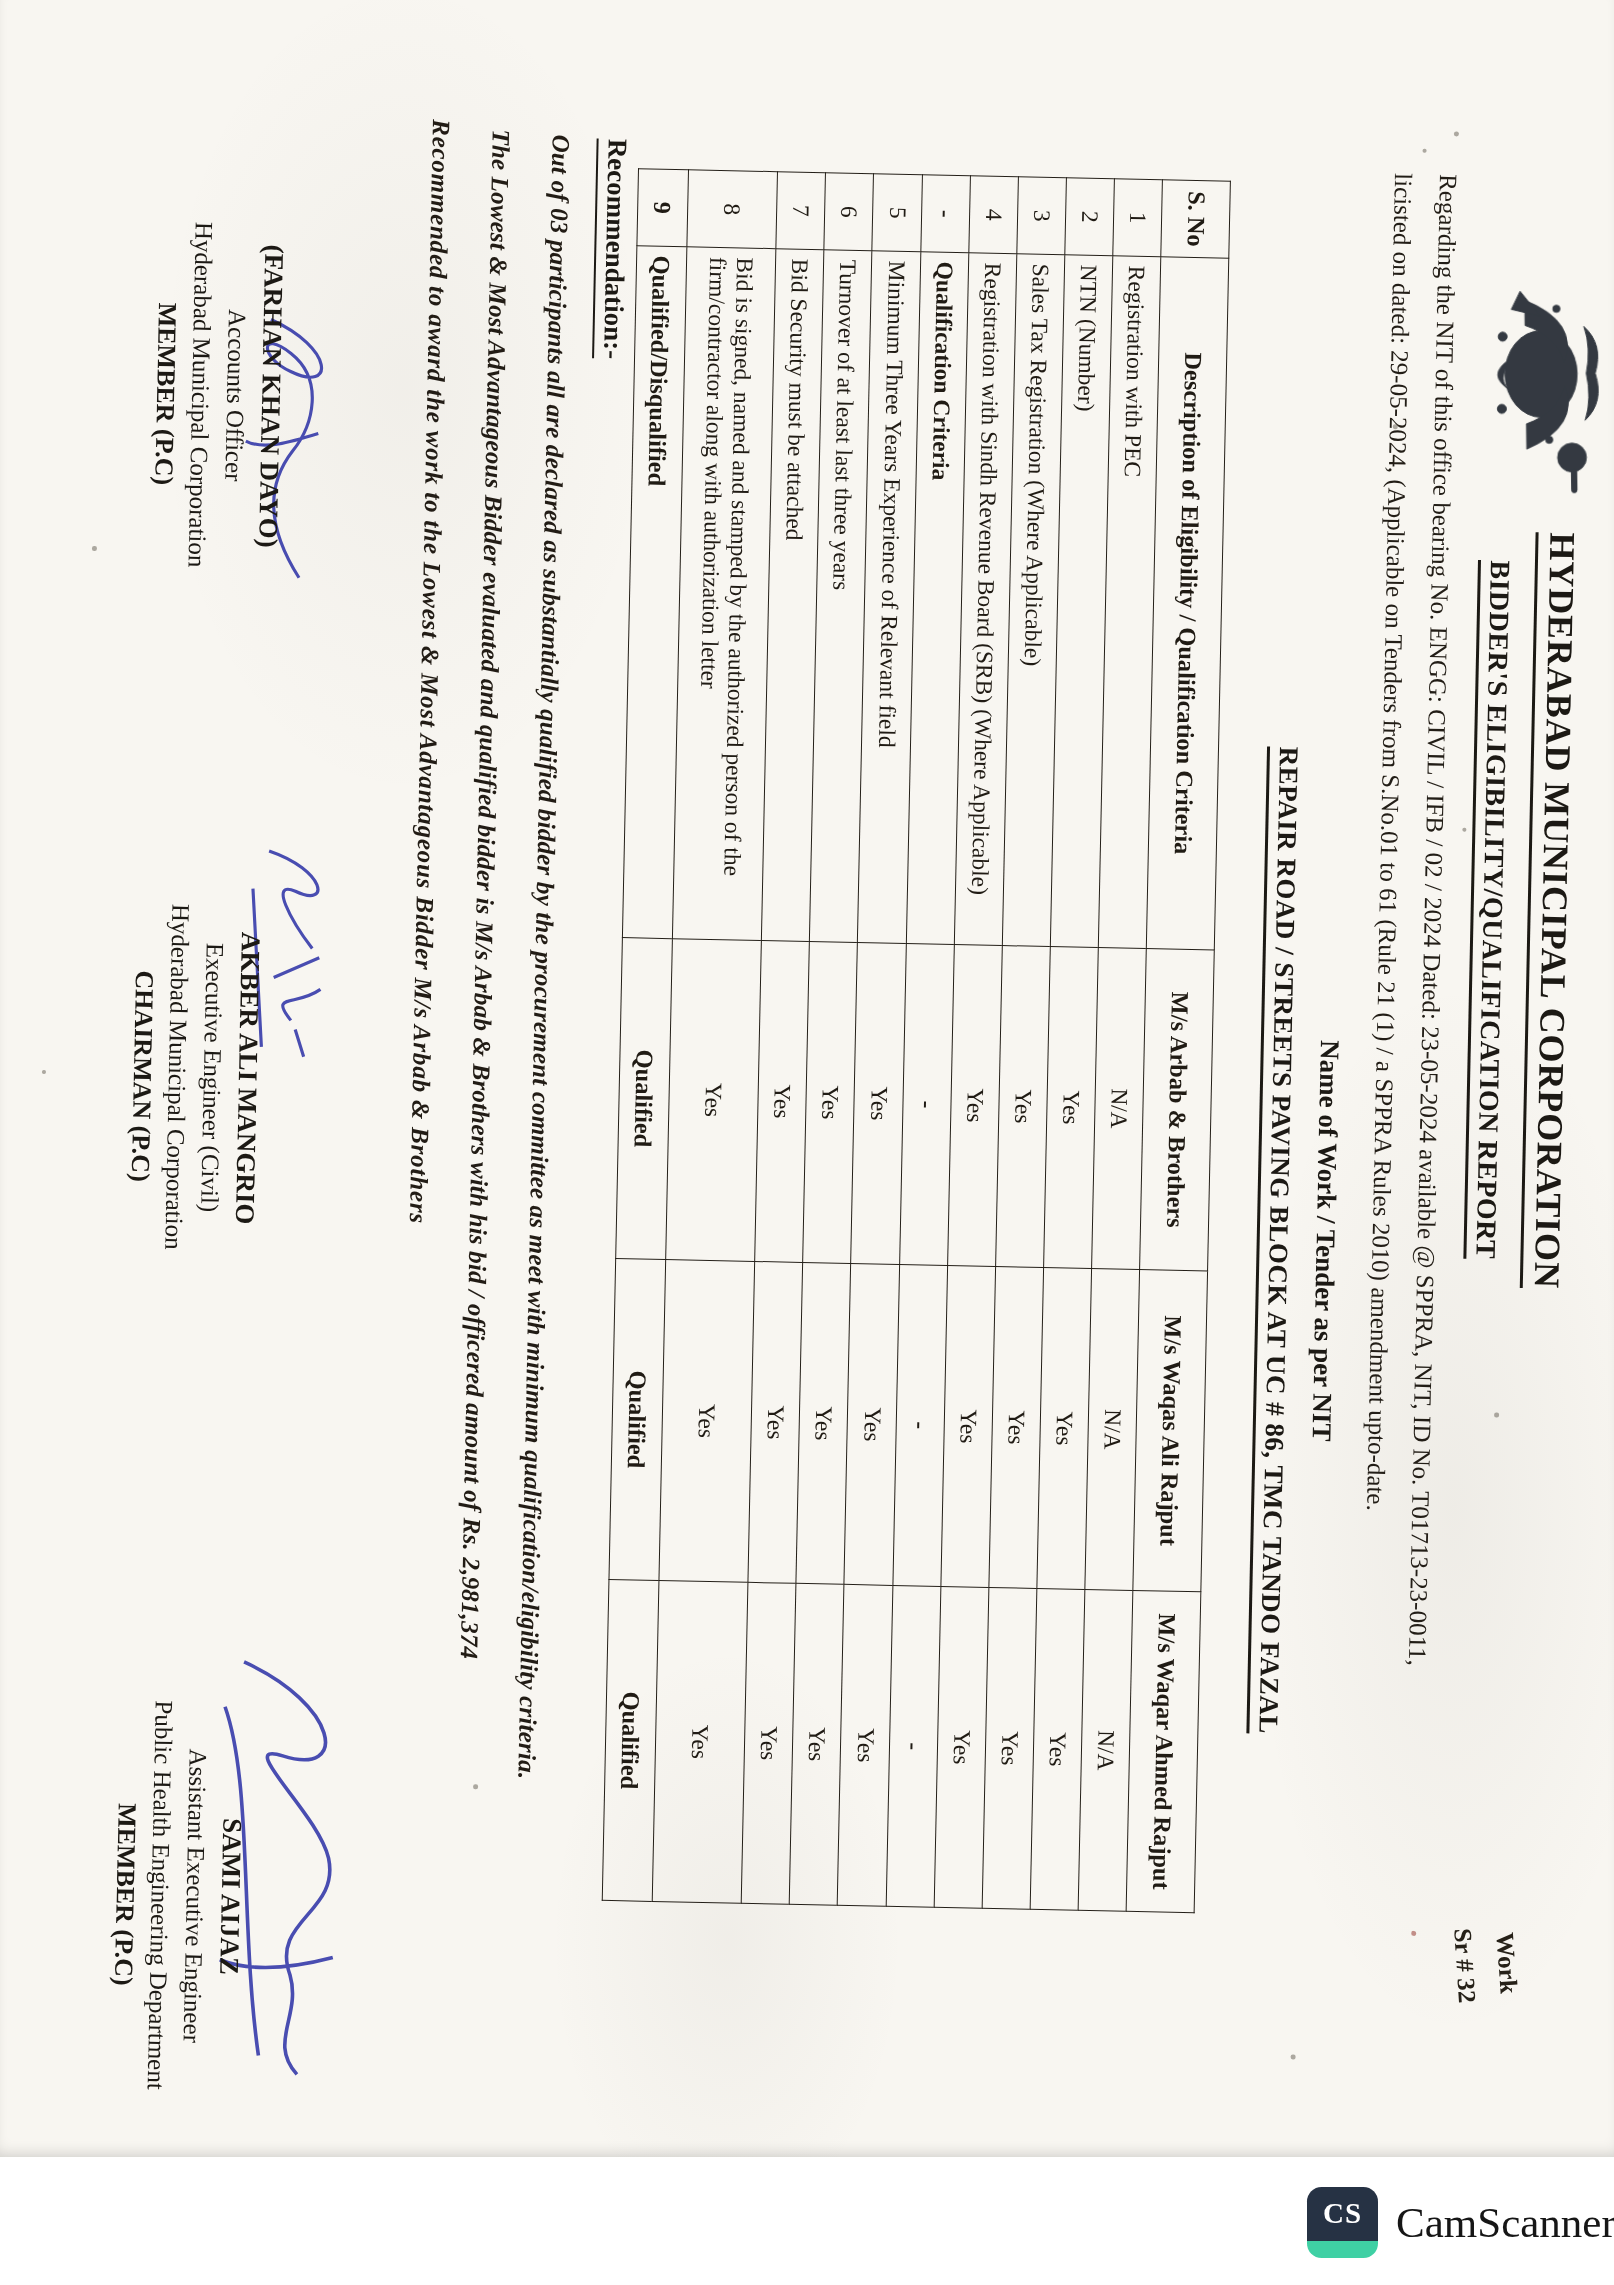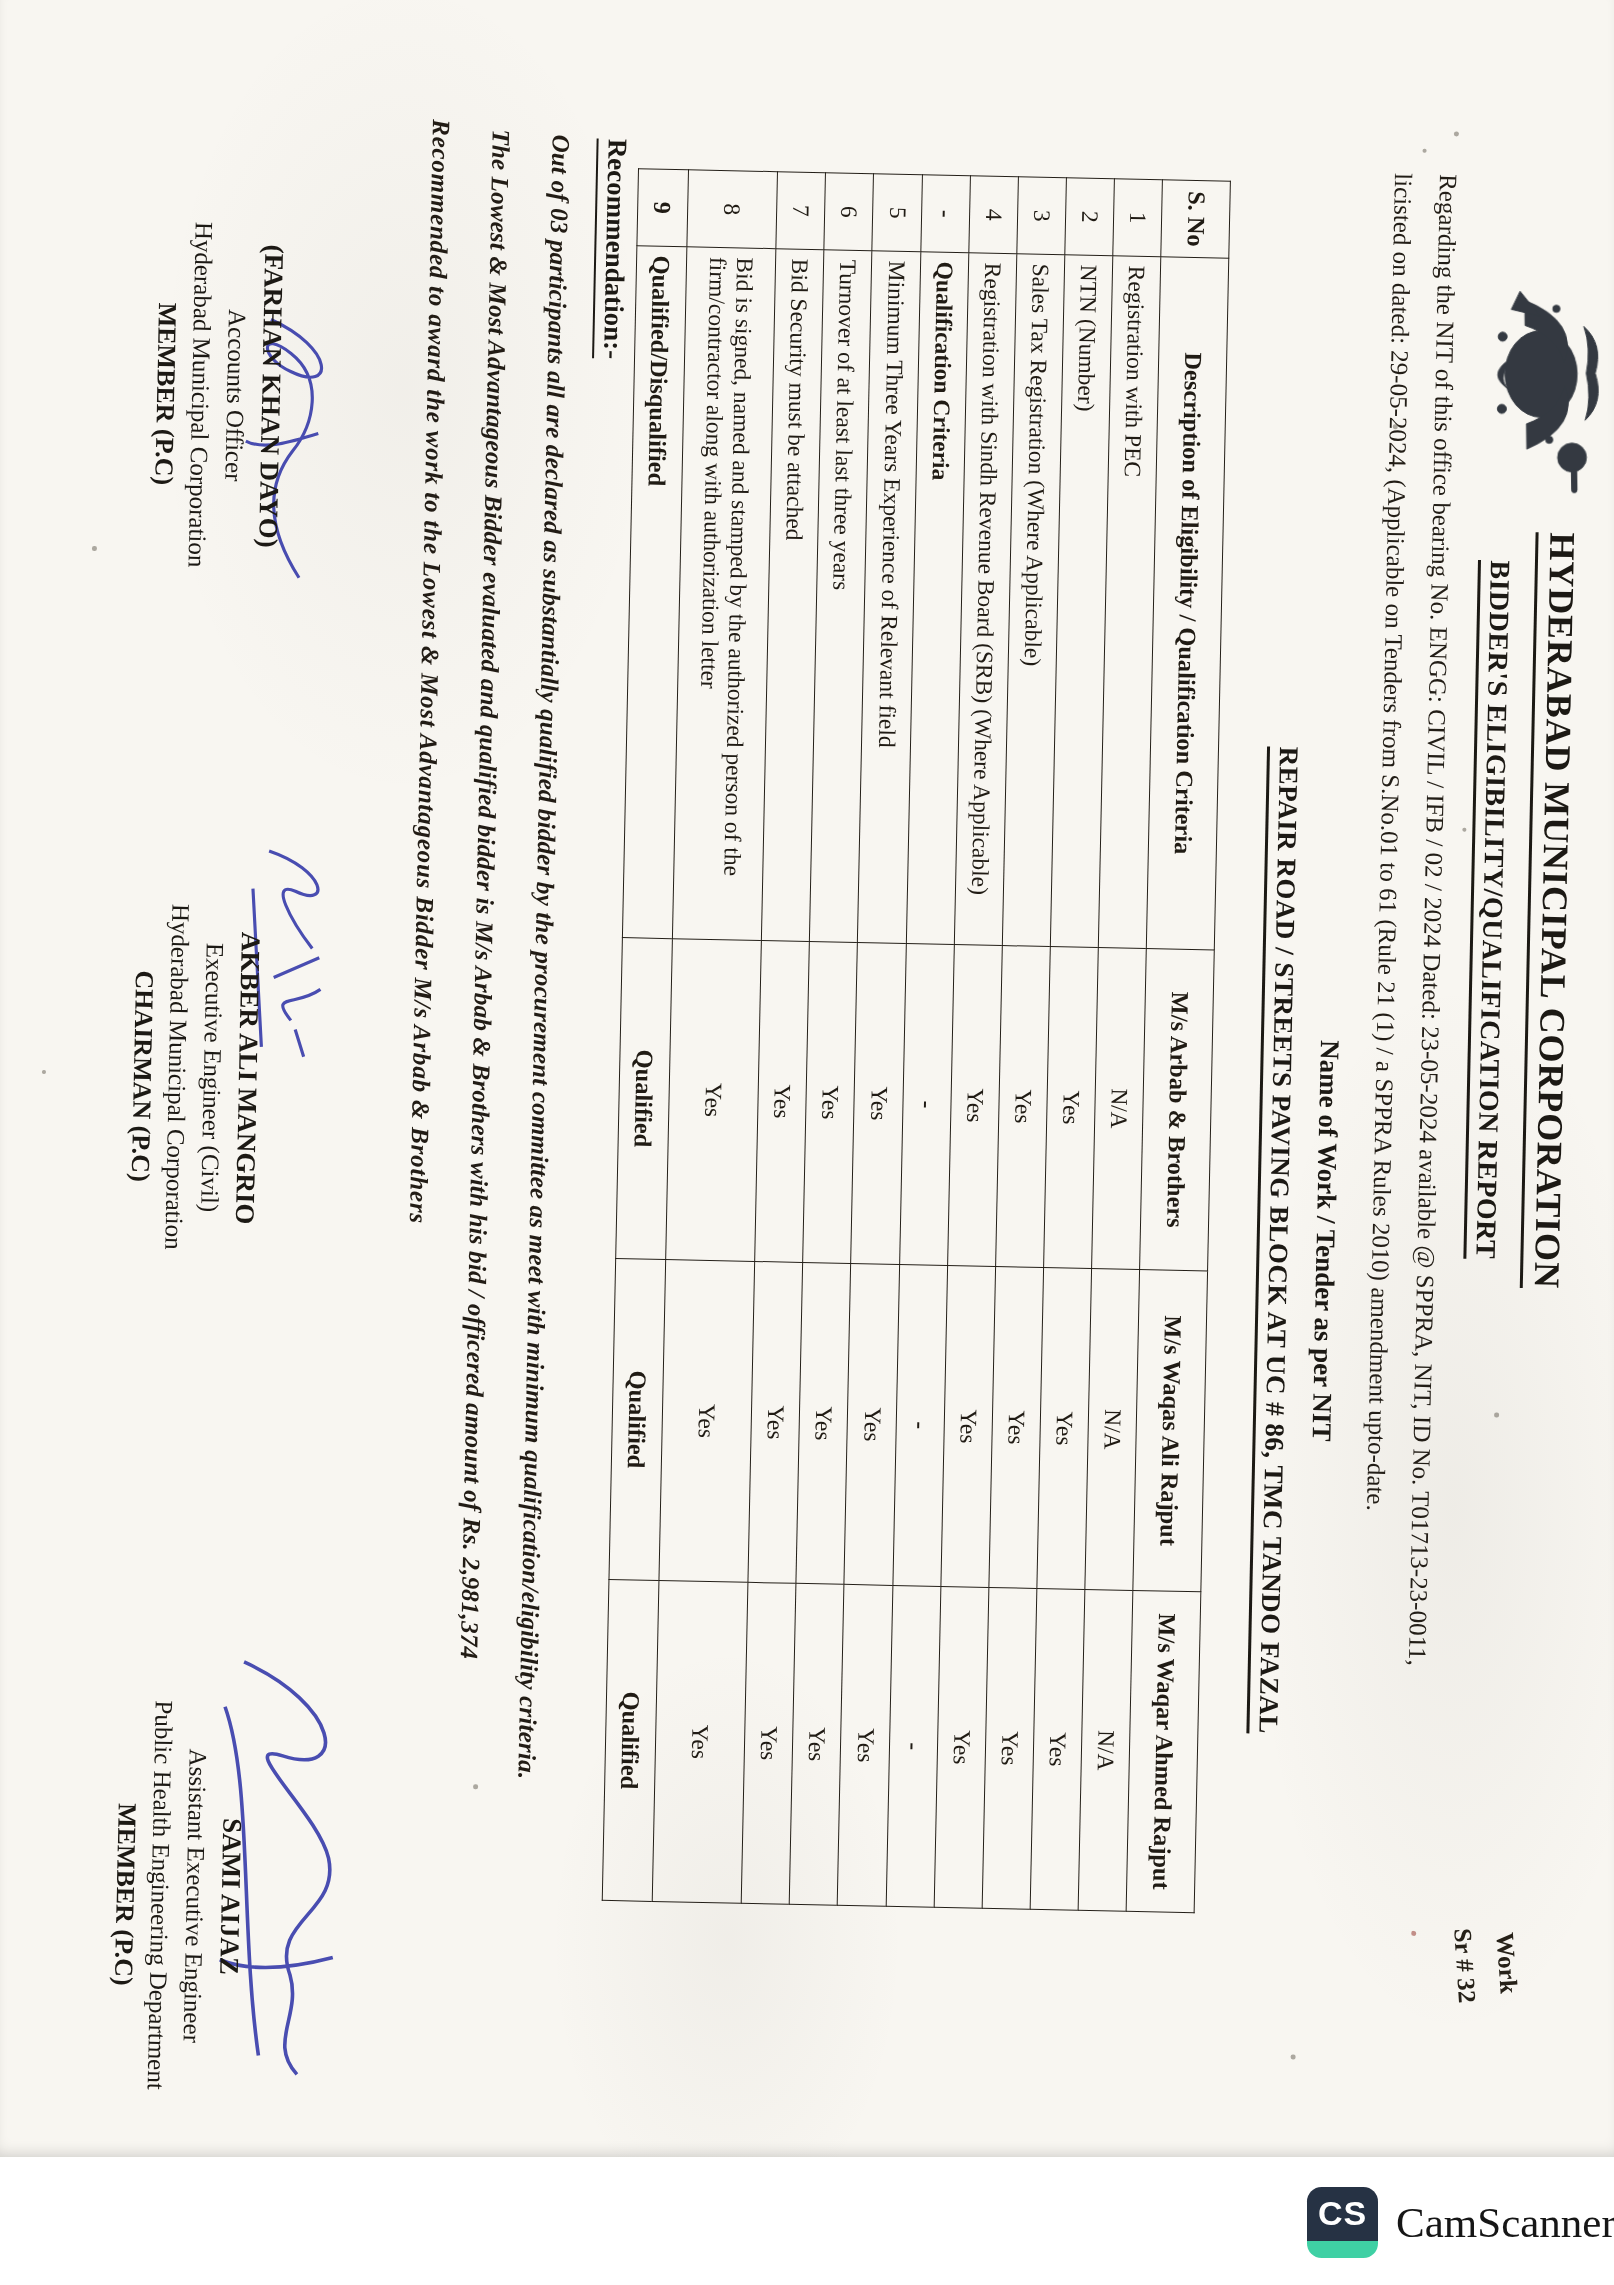--- a/index.html
+++ b/index.html
@@ -46,22 +46,22 @@
   .sig-role,.sig-org{font-size:25px;}
   .sig-pos{font-weight:600;font-size:26px;}
   .ink{position:absolute;opacity:.85;}
   .speck{position:absolute;border-radius:50%;background:#6d675c;opacity:.55;}
   .speck.red{background:#973a33;}
   
   .badge{position:absolute;left:1307px;top:2187px;display:flex;align-items:center;gap:18px;}
   .cs-icon{width:71px;height:71px;border-radius:14.5px;
            background:linear-gradient(180deg,#263244 0%,#263244 76%,#3fd0a4 76%,#3fd0a4 100%);
            display:flex;align-items:flex-start;justify-content:center;}
-  .cs-icon span{color:#ffffff;font-weight:700;font-size:34px;line-height:52px;
-                font-family:Liberation Sans, sans-serif;letter-spacing:0.9px;}
+  .cs-icon span{color:#ffffff;font-weight:700;font-size:29px;line-height:52px;
+                font-family:Liberation Serif, serif;letter-spacing:0.9px;}
   .cs-label{font-size:43px;color:#161616;font-family:"Liberation Serif","DejaVu Serif",serif;}
   .logo{filter:blur(0.5px);opacity:.92;transform:rotate(-2deg);}
 </style>
 </head>
 <body>
 
 <div class="screen">
   <div class="doc">
     <div class="paper">
       <div class="content">

